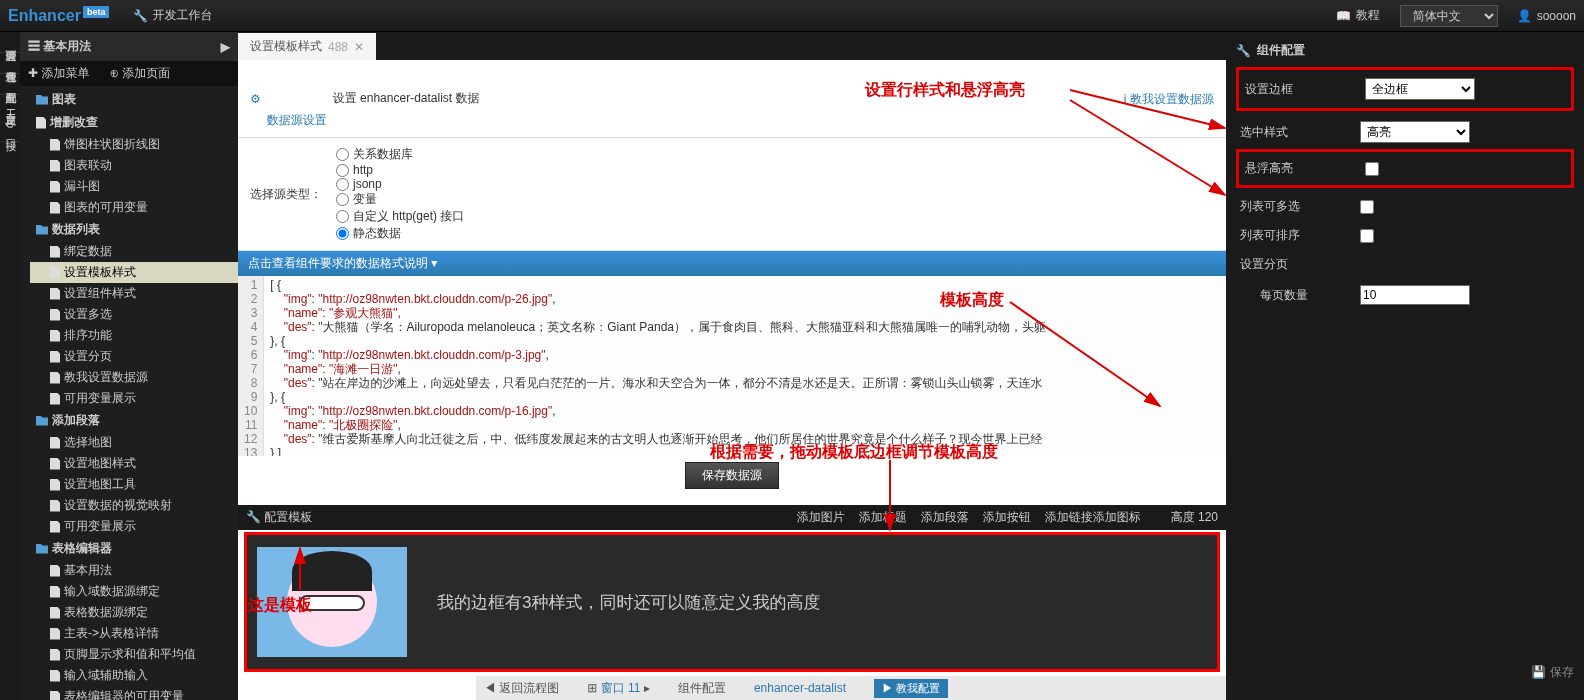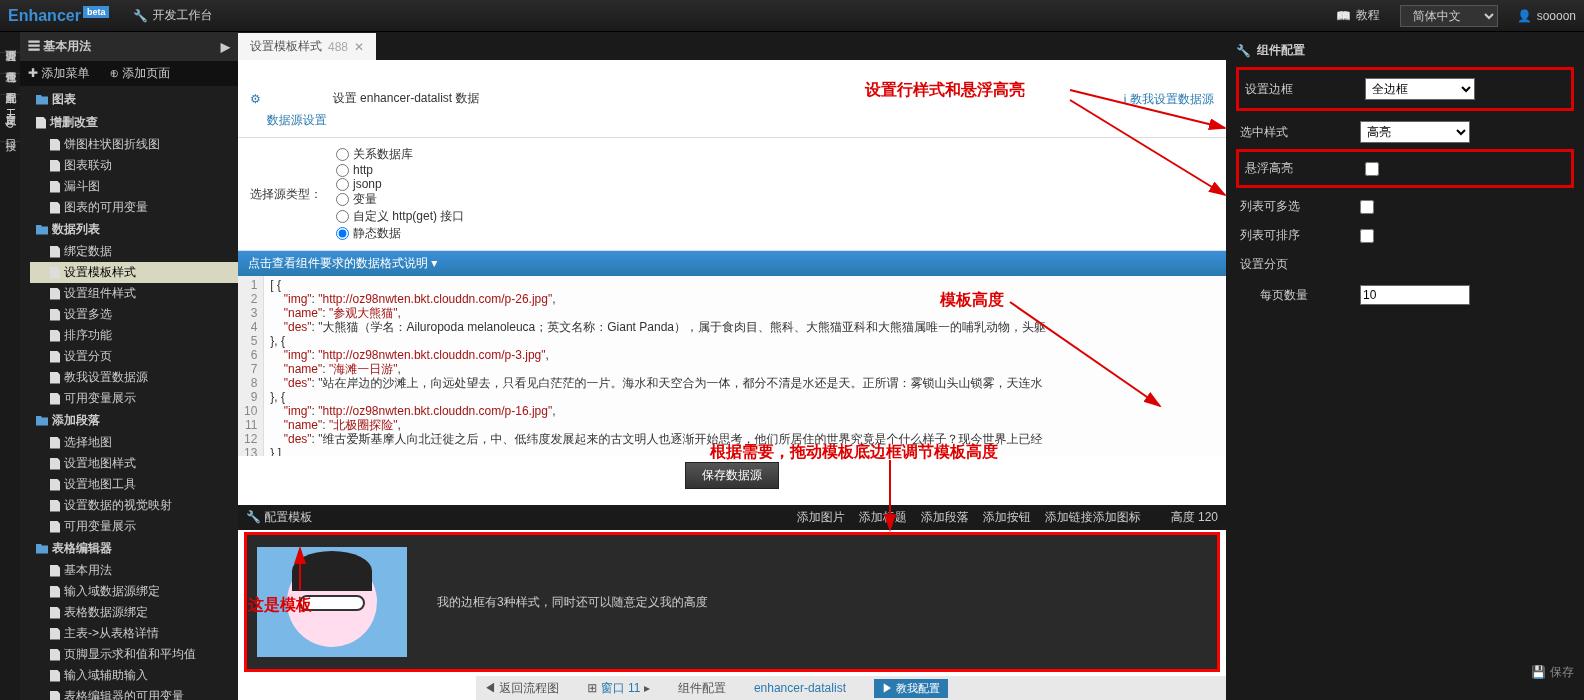--- a/index.html
+++ b/index.html
@@ -56,21 +56,21 @@
 
 .tmpl-bar { background:#1a1a1a; color:#ccc; padding:4px 8px; display:flex; align-items:center; gap:16px; font-size:12px; margin-top:10px; }
 .tmpl-bar span { cursor:pointer; }
 .tmpl-bar .r { margin-left:auto; }
 
 .tmpl-box { border:3px solid red; margin:2px 6px; height:140px; background:#2a2a2a; display:flex; align-items:center; padding:10px; gap:30px; position:relative; }
 .avatar { width:150px; height:110px; background:#7ab8e8; display:flex; align-items:center; justify-content:center; }
 .avatar-face { width:90px; height:90px; background:#fde; border-radius:50%; position:relative; }
 .avatar-hair { position:absolute; top:-6px; left:5px; width:80px; height:40px; background:#222; border-radius:50% 50% 0 0; }
 .avatar-glasses { position:absolute; top:38px; left:12px; width:66px; height:16px; border:2px solid #333; border-radius:8px; background:#fff; }
-.tmpl-text { color:#ccc; font-size:12px; }
+.tmpl-text { color:#ccc; font-size:17px; }
 
 
 .anno { position:absolute; color:#d00; font-weight:bold; font-size:16px; pointer-events:none; z-index:50; }
 .arrow-svg { position:absolute; pointer-events:none; z-index:48; }
 
 
 .rpanel { position:absolute; left:1226px; top:32px; width:358px; height:668px; background:#1a1a1a; padding:6px 10px; }
 .rhead { color:#ccc; padding:4px 0 8px; display:flex; align-items:center; gap:6px; font-weight:bold; }
 .prop-row { display:flex; align-items:center; padding:6px 4px; gap:10px; }
 .prop-row label { width:110px; color:#ccc; }

